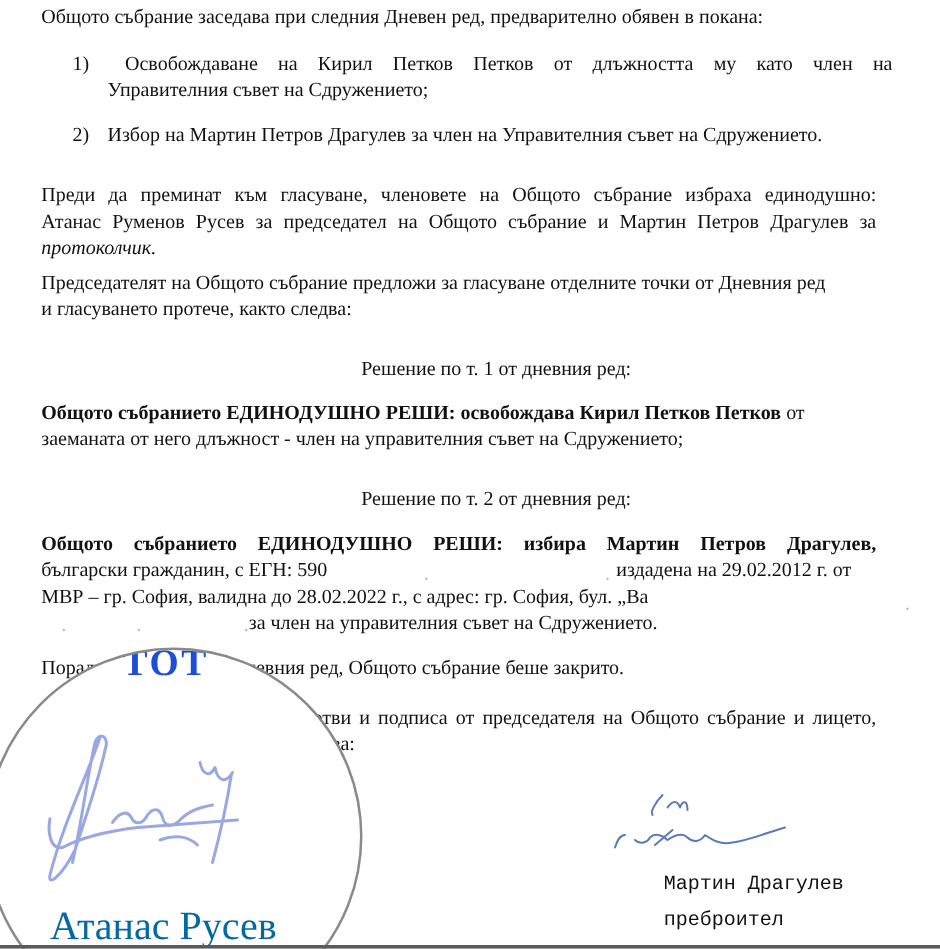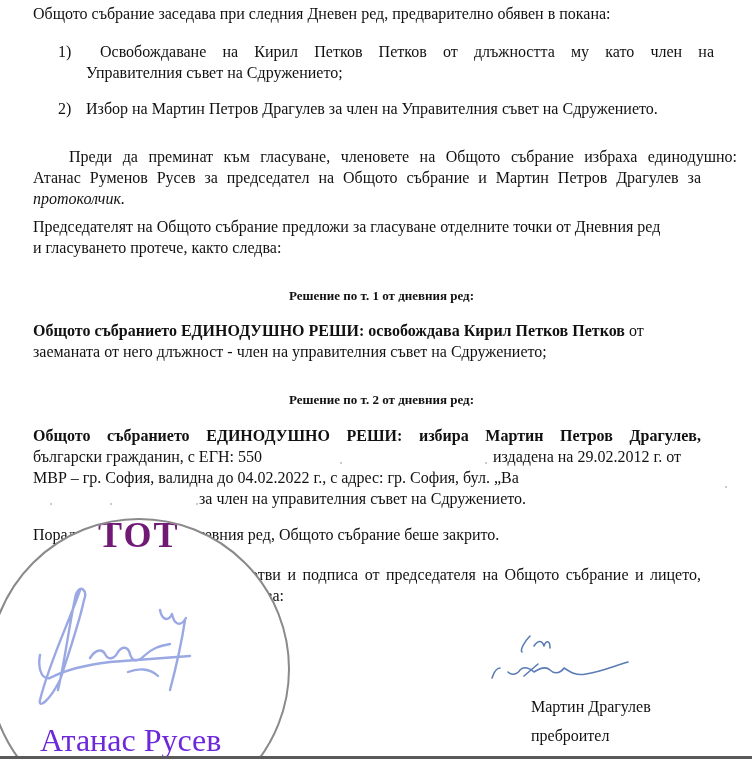--- a/index.html
+++ b/index.html
@@ -31,22 +31,22 @@
     }
     .just {
       text-align: justify;
       text-align-last: justify;
       white-space: normal;
     }
     .bold { font-weight: bold; }
     .center {
       position: absolute;
       white-space: nowrap;
-      font-weight: bold;
-      font-size: 13px;
+      font-weight: normal;
+      font-size: 16px;
       line-height: 20px;
     }
     .tick {
       position: absolute;
       width: 2px; height: 2px;
       background: #bbbbbb;
       border-radius: 1px;
     }
     .bottom-rule {
       position: absolute;
@@ -66,73 +66,74 @@
       overflow: hidden;
       box-sizing: border-box;
     }
     .mag-name {
       position: absolute;
       left: 50px;
       top: 202px;
       font-size: 32px;
       line-height: 36px;
       white-space: nowrap;
-      color: #6d28d9;
+      color: #0369a1;
     }
     .mag-top-frag {
       position: absolute;
       left: 108px;
       top: -6px;
-      font-size: 36px;
+      font-size: 30px;
       font-weight: bold;
-      color: #701a75;
+      color: #1d4ed8;
       letter-spacing: 2px;
       font-family: Liberation Serif, serif;
     }
     .sig-svg { position: absolute; }
     .sign-name {
       position: absolute;
       left: 531px;
       white-space: nowrap;
       font-size: 16px;
       line-height: 20px;
+      font-family: Liberation Mono, monospace;
     }
   </style>
 </head>
 <body>
 
 <div class="page">
 
   <div class="line" style="top:4px;">Общото събрание заседава при следния Дневен ред, предварително обявен в покана:</div>
 
   <div class="line" style="left:58px; top:42px;">1)</div>
   <div class="line just" style="left:86px; top:42px; width:614px;margin-left:14px;">Освобождаване на Кирил Петков Петков от длъжността му като член на</div>
   <div class="line" style="left:86px; top:63px;">Управителния съвет на Сдружението;</div>
 
   <div class="line" style="left:58px; top:99px;">2)</div>
   <div class="line" style="left:86px; top:99px;">Избор на Мартин Петров Драгулев за член на Управителния съвет на Сдружението.</div>
 
-  <div class="line just" style="top:147px; width:668px;margin-left:36px;">Преди да преминат към гласуване, членовете на Общото събрание избраха единодушно:</div>
+  <div class="line just" style="top:147px; width:668px;">Преди да преминат към гласуване, членовете на Общото събрание избраха единодушно:</div>
   <div class="line just" style="top:168px; width:668px;">Атанас Руменов Русев за председател на Общото събрание и Мартин Петров Драгулев за</div>
   <div class="line" style="top:189px;font-style:italic;">протоколчик.</div>
 
   <div class="line" style="top:238px;">и гласуването протече, както следва:</div>
   <div class="line" style="top:217px;">Председателят на Общото събрание предложи за гласуване отделните точки от Дневния ред</div>
 
   <div class="center" style="left:289px; top:286px;">Решение по т. 1 от дневния ред:</div>
   <div class="line" style="top:321px;">
     <span class="bold">Общото събранието ЕДИНОДУШНО РЕШИ: освобождава Кирил Петков Петков</span><span> от</span>
   </div>
   <div class="line" style="top:342px;">заеманата от него длъжност - член на управителния съвет на Сдружението;</div>
 
   <div class="center" style="left:289px; top:390px;">Решение по т. 2 от дневния ред:</div>
   <div class="line just bold" style="top:426px; width:668px;">Общото събранието ЕДИНОДУШНО РЕШИ: избира Мартин Петров Драгулев,</div>
-  <div class="line" style="top:447px;">български гражданин, с ЕГН: 550</div>
+  <div class="line" style="top:447px;">български гражданин, с ЕГН: 590</div>
   <div class="line" style="left:493px; top:447px;">издадена на 29.02.2012 г. от</div>
-  <div class="line" style="top:468px;">МВР – гр. София, валидна до 04.02.2022 г., с адрес: гр. София, бул. „Ва</div>
+  <div class="line" style="top:468px;">МВР – гр. София, валидна до 28.02.2022 г., с адрес: гр. София, бул. „Ва</div>
   <div class="line" style="left:199px; top:489px;">за член на управителния съвет на Сдружението.</div>
 
   <div class="tick" style="left:340px; top:462px;"></div>
   <div class="tick" style="left:485px; top:462px;"></div>
   <div class="tick" style="left:50px; top:503px;"></div>
   <div class="tick" style="left:110px; top:503px;"></div>
   <div class="tick" style="left:196px; top:503px;"></div>
   <div class="tick" style="left:725px; top:486px;"></div>
 
   <div class="line" style="top:525px;">Поради</div>

